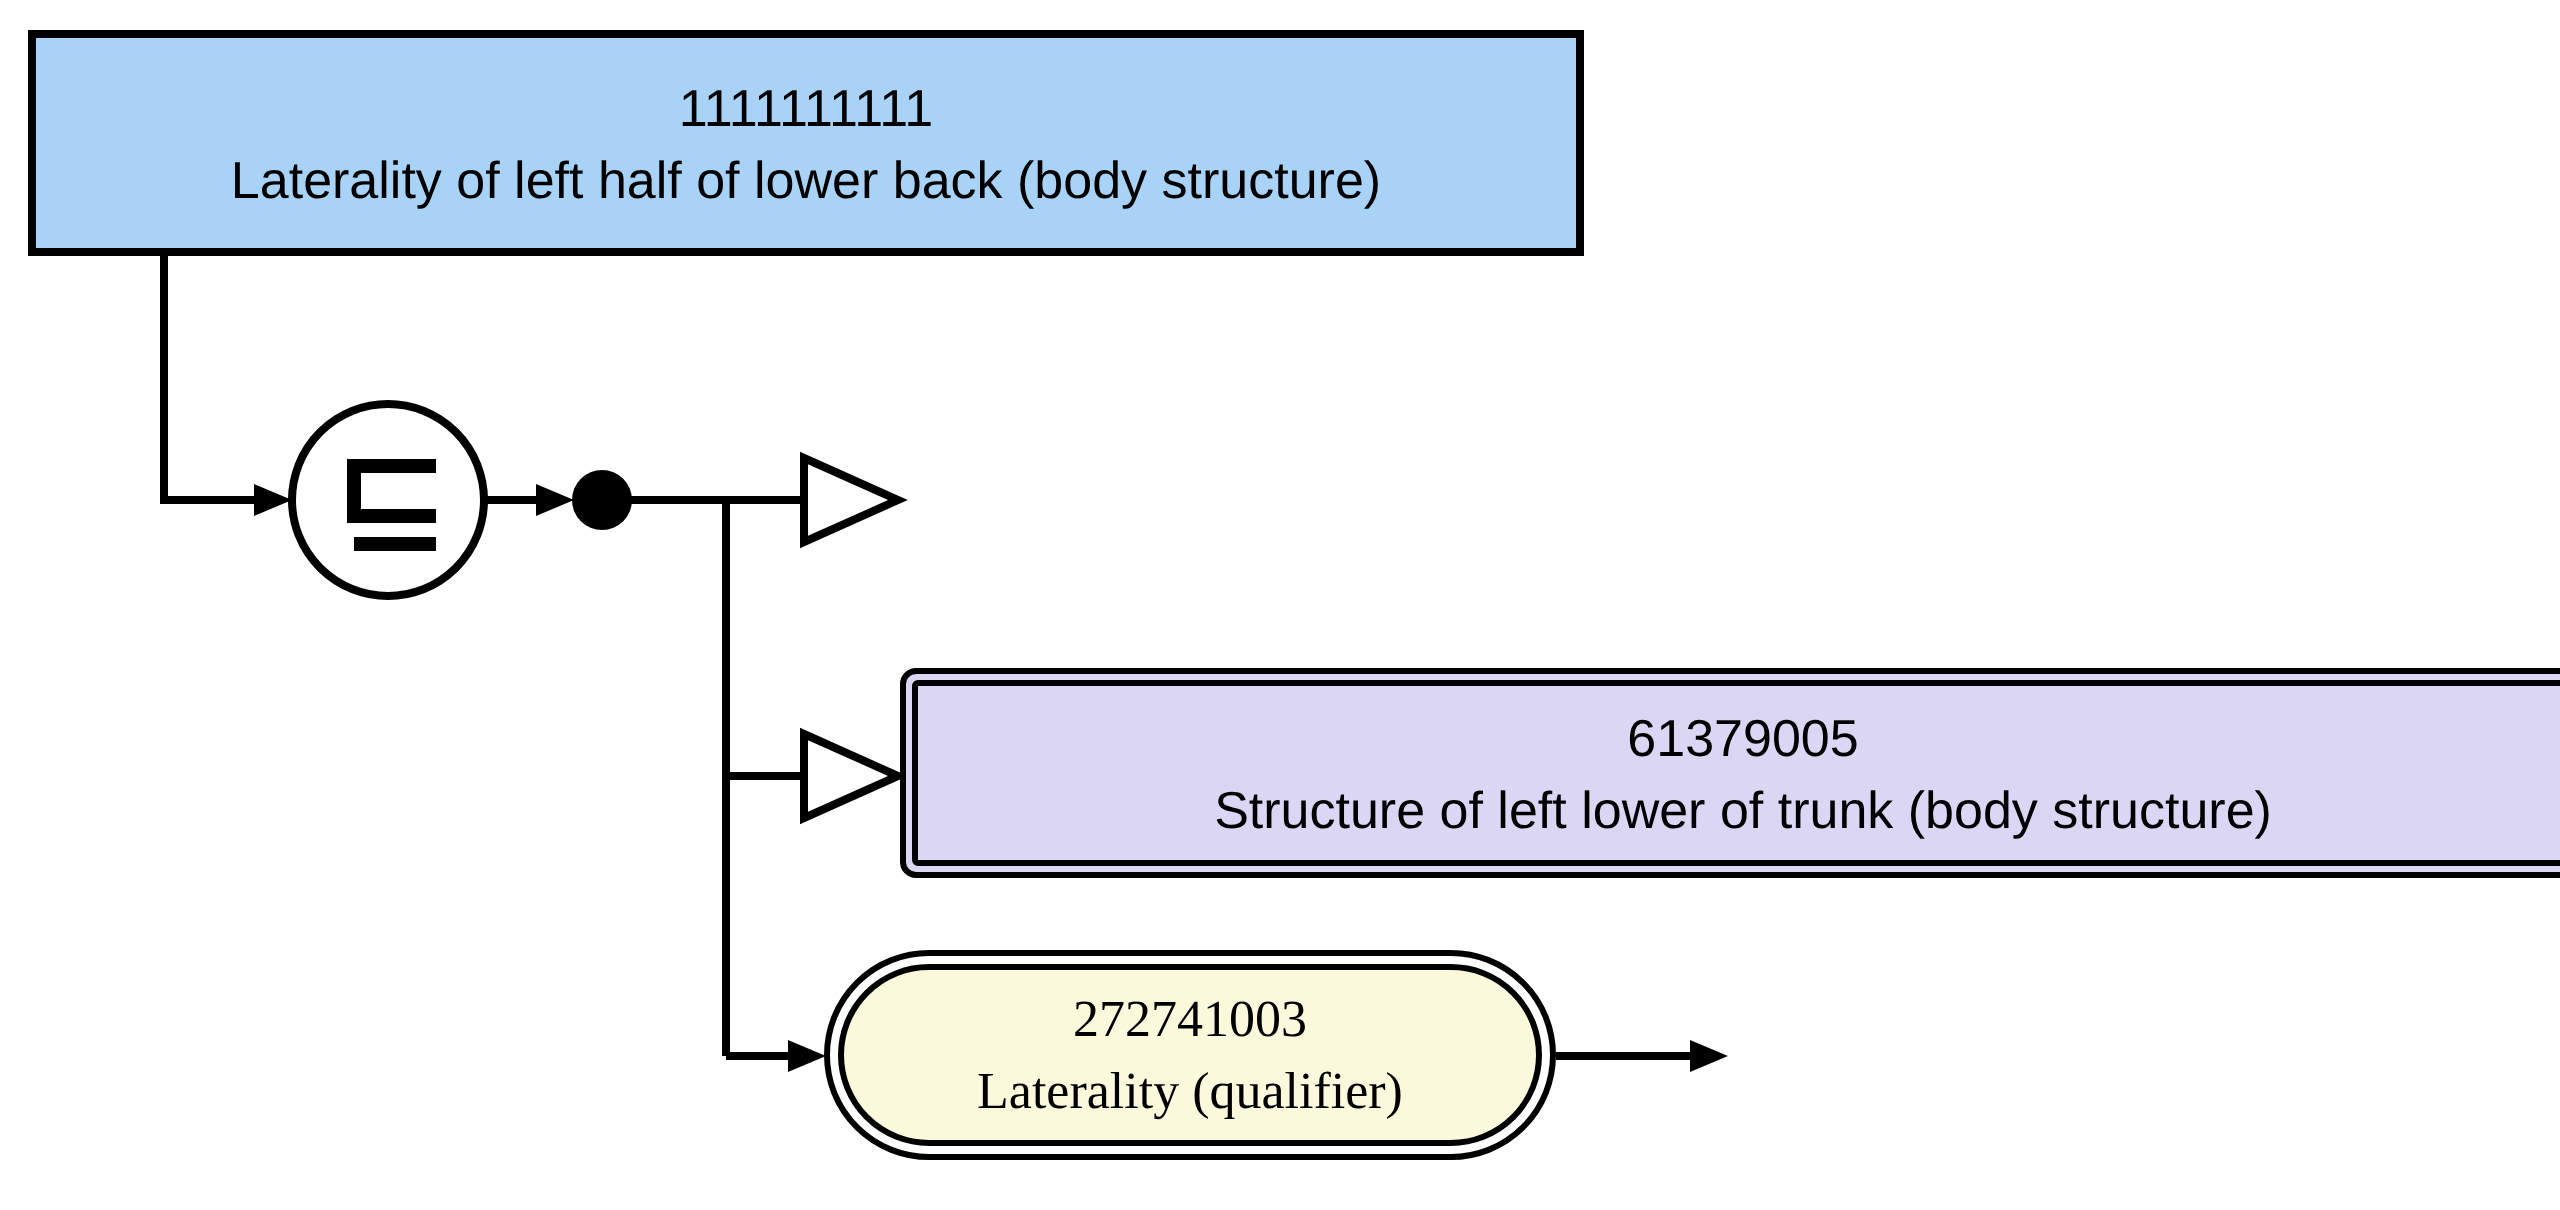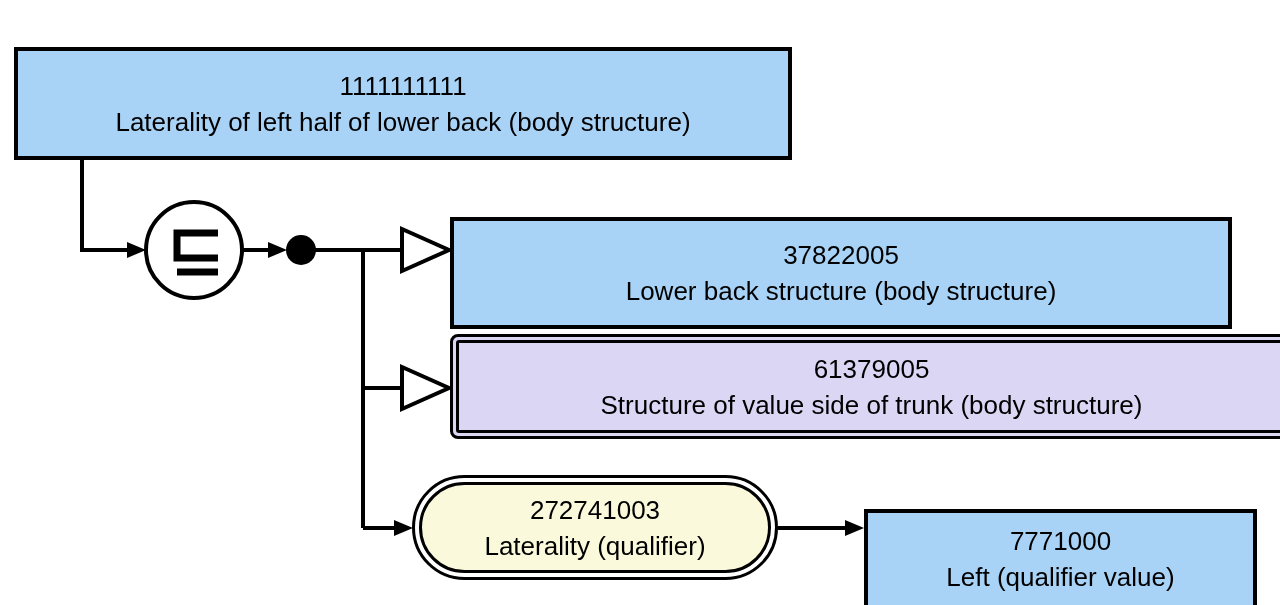--- a/index.html
+++ b/index.html
@@ -26,21 +26,20 @@
   }
   .node {
     position: absolute;
     box-sizing: border-box;
     border: 4px solid var(--line);
     display: flex;
     flex-direction: column;
     justify-content: center;
     align-items: center;
     text-align: center;
-    margin-top: 32px;
   }
   .node.blue { background: var(--blue); }
   .code, .term {
     font-size: 26px;
     line-height: 36px;
     white-space: nowrap;
   }
   
   .dbl {
     position: absolute;
@@ -115,37 +114,29 @@
 
     <line x1="778" y1="528" x2="846" y2="528" stroke="#000" stroke-width="4"></line>
     <polygon points="864,528 845,520 845,536" fill="#000"></polygon>
   </svg>
 
   <div class="node blue" style="left:14px; top:15px; width:778px; height:113px;">
     <div class="code">1111111111</div>
     <div class="term">Laterality of left half of lower back (body structure)</div>
   </div>
 
-  <div class="node blue" style="left:450px; top:185px; width:782px; height:112px;">
-    <div class="code">37822005</div>
-    <div class="term">Lower back structure (body structure)</div>
-  </div>
 
   <div class="dbl" style="left:450px; top:334px; width:843px; height:105px;">
     <div class="dbl-inner">
       <div class="code">61379005</div>
-      <div class="term">Structure of value side of trunk (body structure)</div>
+      <div class="term">Structure of left lower of trunk (body structure)</div>
     </div>
   </div>
 
-  <div class="stadium" style="left:412px; top:475px; width:366px; height:105px;">
+  <div class="stadium" style="left:412px; top:475px; width:366px; height:105px;font-family:Liberation Serif, serif;">
     <div class="stadium-inner">
       <div class="code">272741003</div>
       <div class="term">Laterality (qualifier)</div>
     </div>
   </div>
 
-  <div class="node blue" style="left:864px; top:477px; width:393px; height:100px;">
-    <div class="code">7771000</div>
-    <div class="term">Left (qualifier value)</div>
-  </div>
 
 </div>
 
 </body></html>

